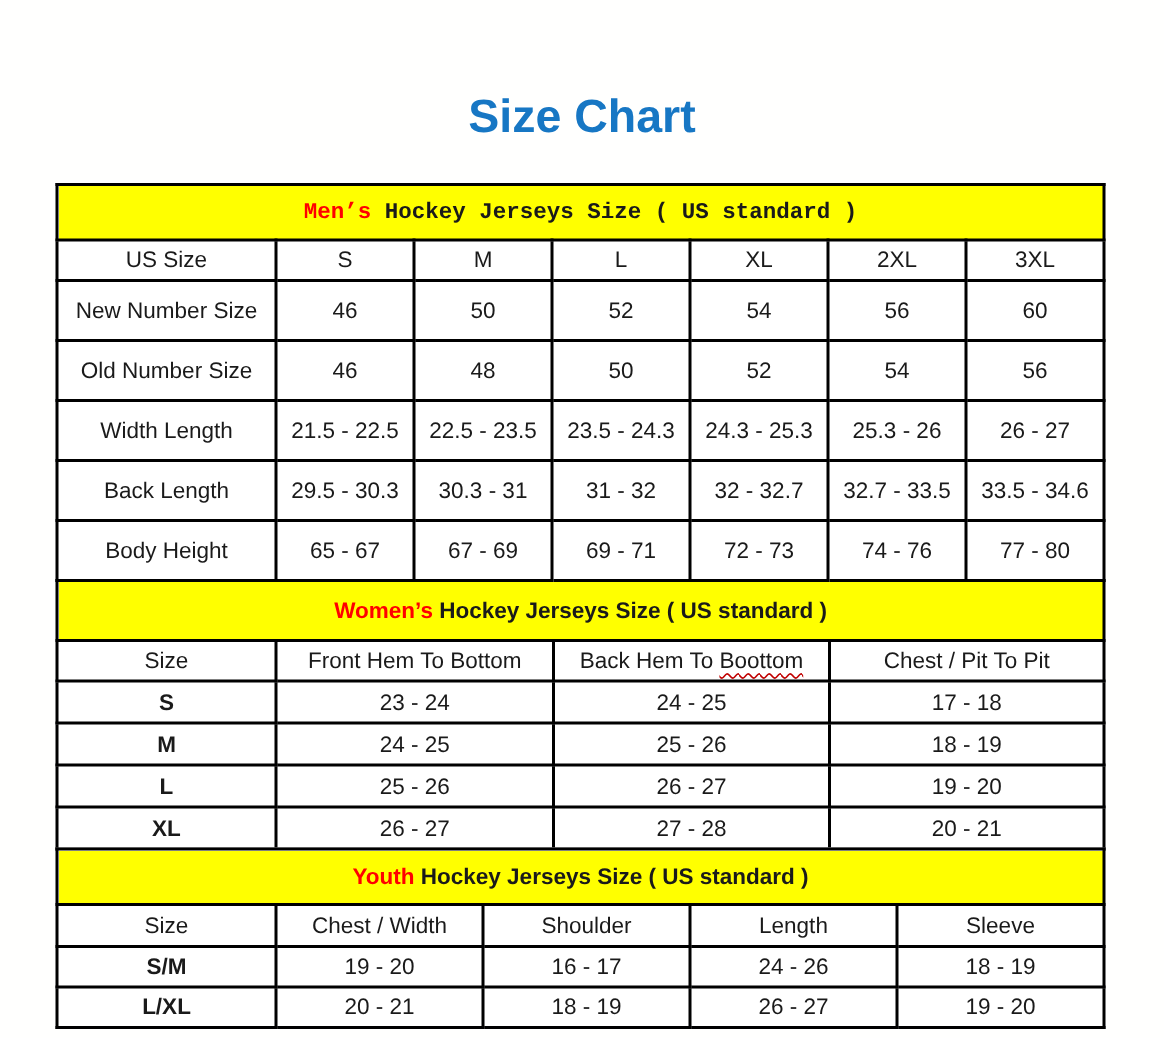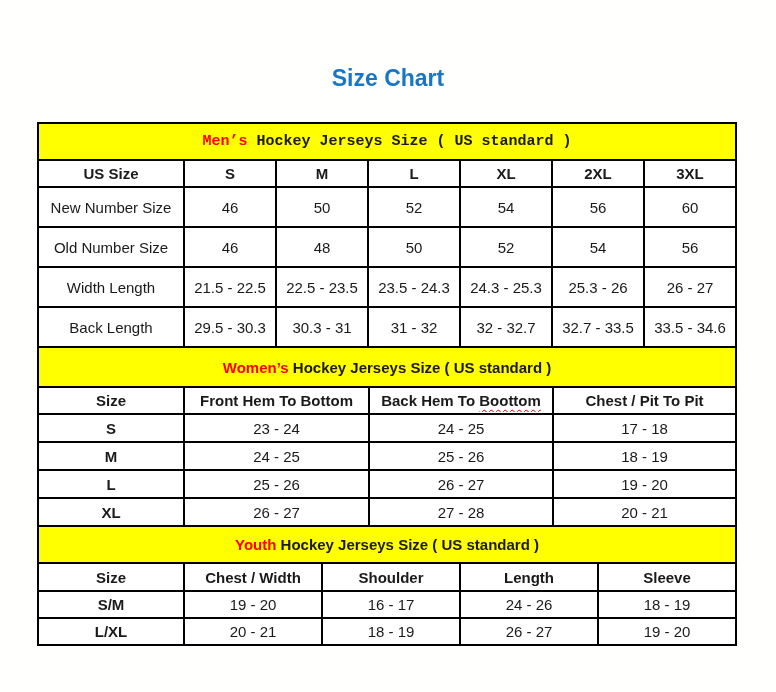--- a/index.html
+++ b/index.html
@@ -10,21 +10,21 @@
   }
   body {
     width: 776px;
     height: 692px;
     overflow: hidden;
   }
   .page-title {
     margin: 60px 0 0 0;
     text-align: center;
     color: #1777C4;
-    font-size: 23px;
+    font-size: 31px;
     line-height: 36px;
     font-weight: bold;
     letter-spacing: 0px;
   }
   .chart-wrap {
     width: 698px;
     margin: 26px 0 0 37px;
   }
   table.size-table {
     border-collapse: collapse;
@@ -45,21 +45,21 @@
     white-space: nowrap;
     overflow: hidden;
   }
   .section-cell {
     background: #FFFF00;
     font-weight: bold;
     font-size: 17px;
     color: #000000;
   }
   .section-red { color: #FF0000; }
-  .col-head { font-weight: bold; color: #111111; border-radius: 10px; }
+  .col-head { font-weight: normal; color: #111111; }
   .size-bold { font-weight: bold; }
   .squiggle {
     text-decoration: underline;
     text-decoration-style: wavy;
     text-decoration-color: #C00000;
     text-decoration-thickness: 1px;
     text-underline-offset: 3px;
   }
   
   .t-mens   tr.r-section { height: 37px; font-family: Liberation Mono, monospace; }
@@ -131,20 +131,29 @@
     </tr>
     <tr class="r-data">
       <td>Back Length</td>
       <td>29.5 - 30.3</td>
       <td>30.3 - 31</td>
       <td>31 - 32</td>
       <td>32 - 32.7</td>
       <td>32.7 - 33.5</td>
       <td>33.5 - 34.6</td>
     </tr>
+    <tr class="r-data">
+      <td>Body Height</td>
+      <td>65 - 67</td>
+      <td>67 - 69</td>
+      <td>69 - 71</td>
+      <td>72 - 73</td>
+      <td>74 - 76</td>
+      <td>77 - 80</td>
+    </tr>
   </tbody>
     </table>
 
   <table class="size-table t-womens">
     <colgroup>
       <col style="width:146px">
         <col style="width:185px">
         <col style="width:184px">
         <col style="width:183px">
     </colgroup>

